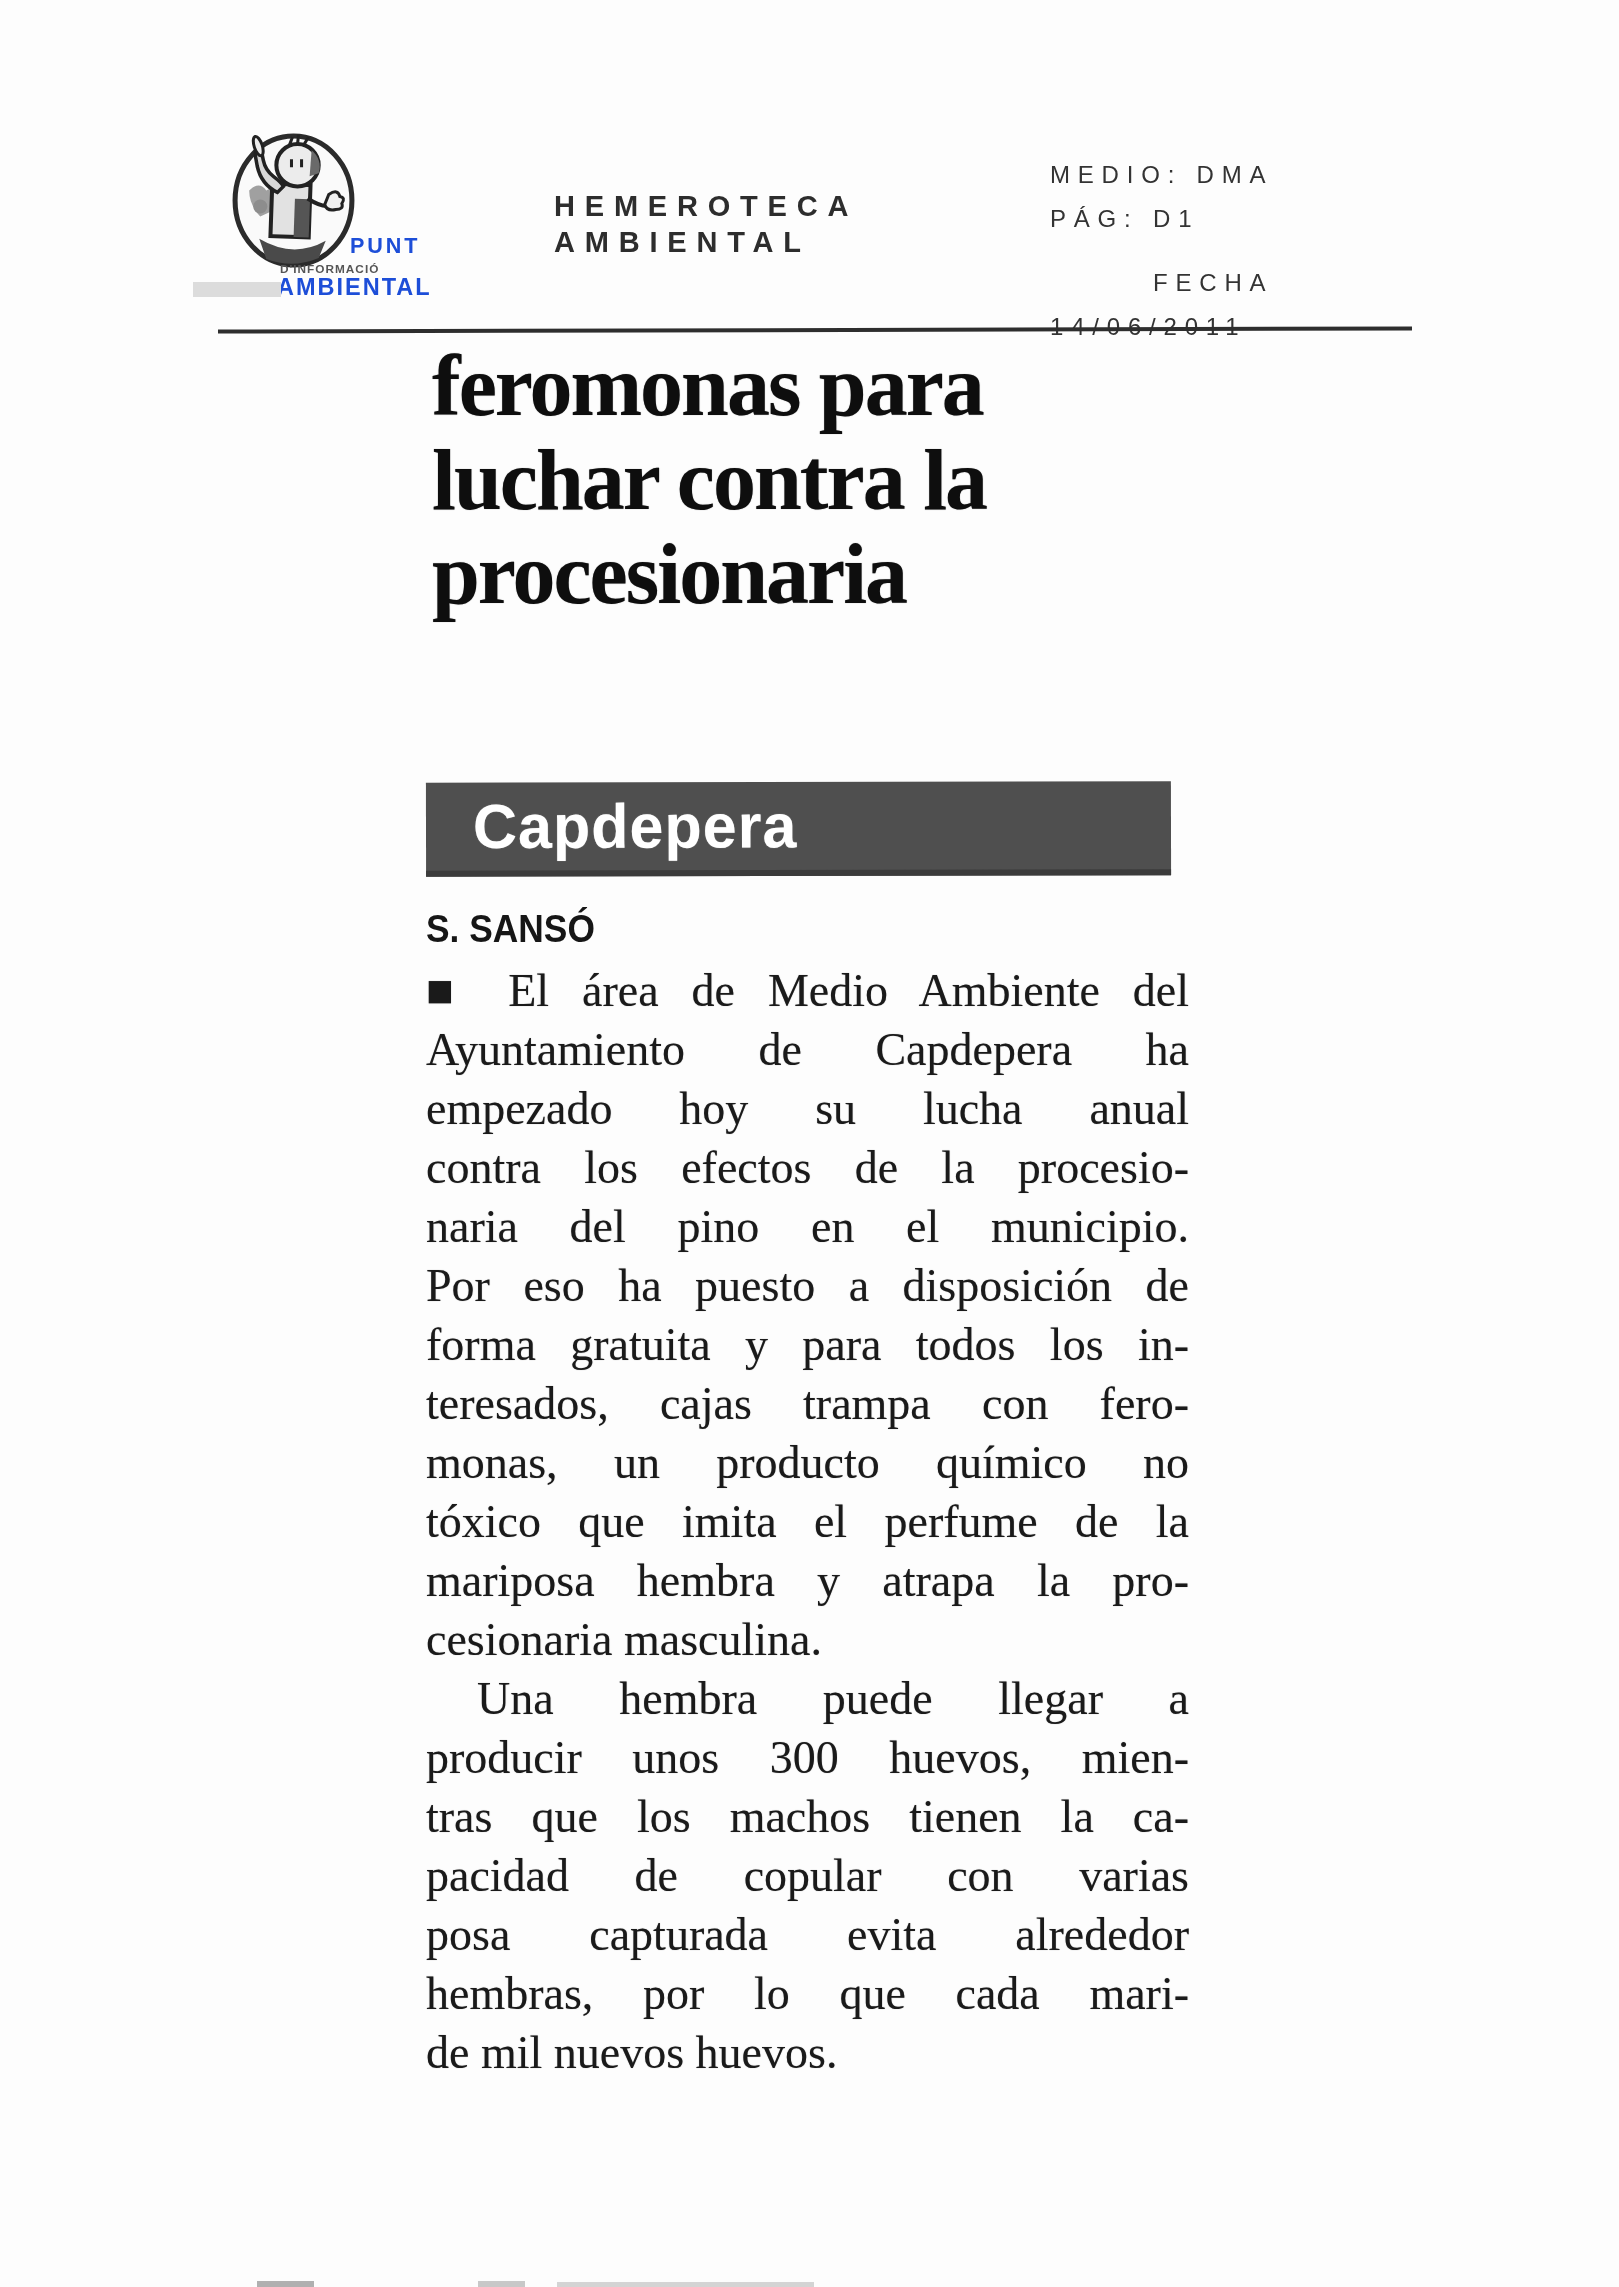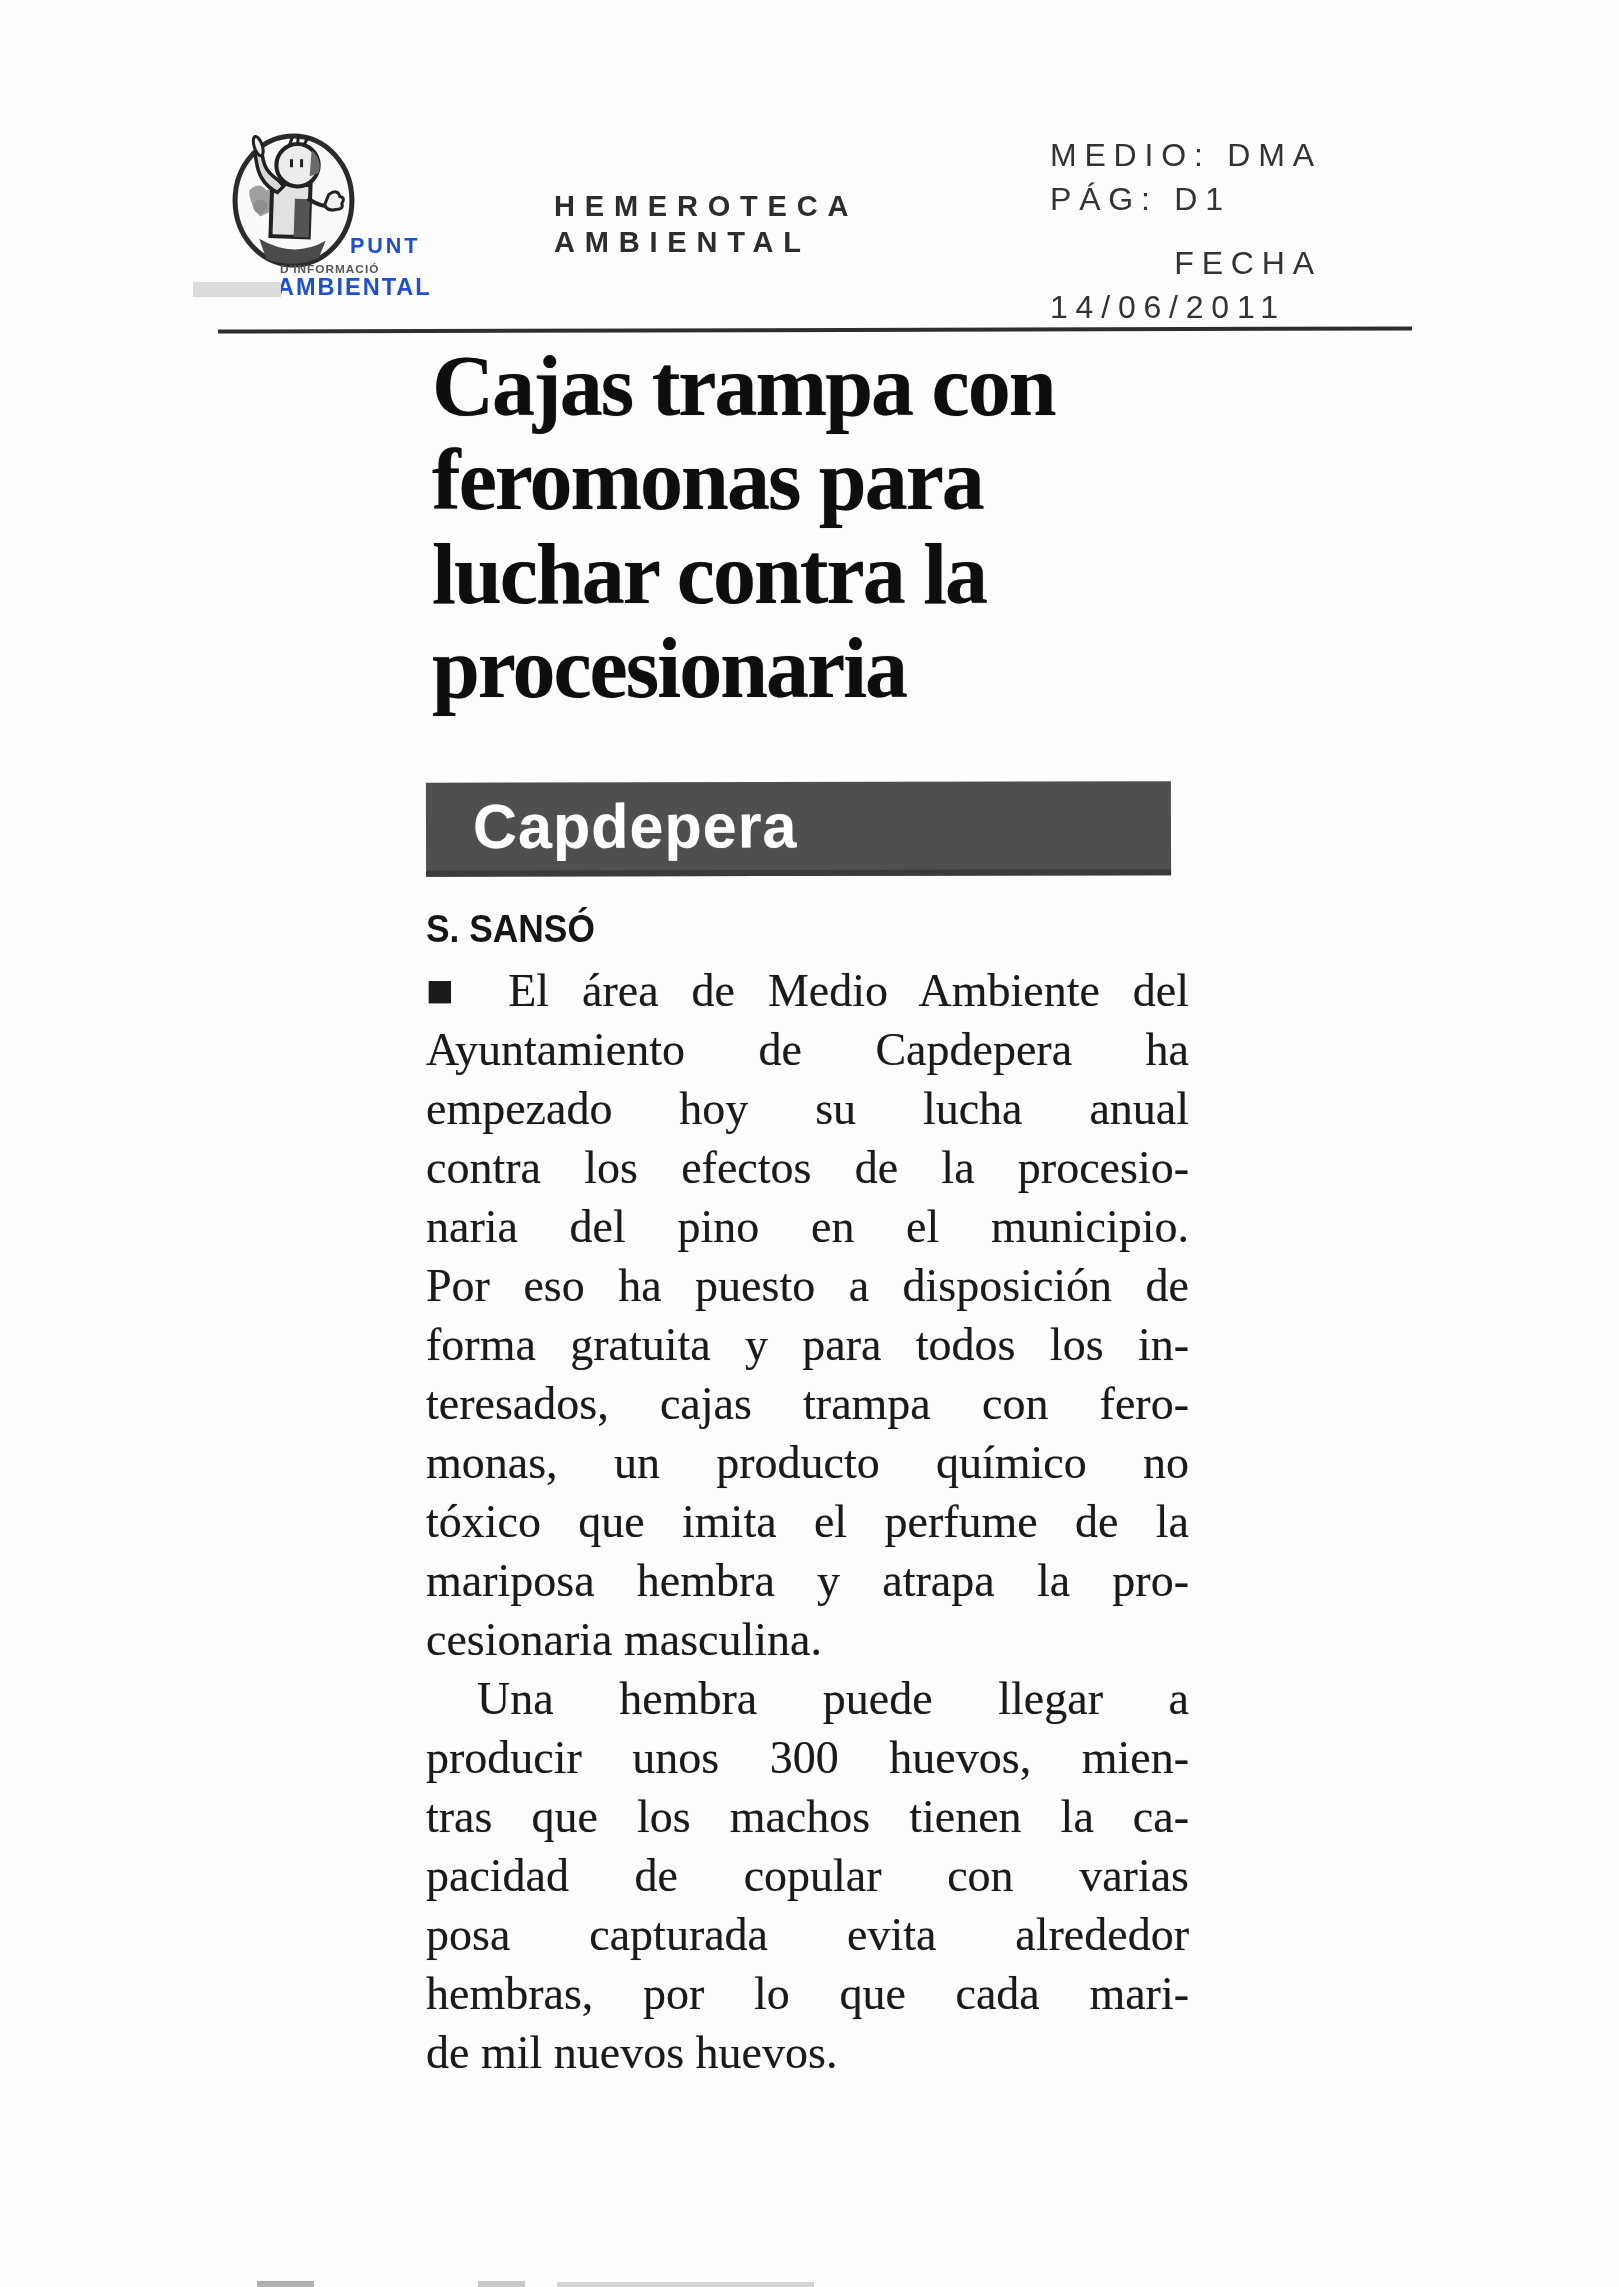--- a/index.html
+++ b/index.html
@@ -21,23 +21,23 @@
   .logo-amb{left:277px;top:274px;font-size:23.5px;letter-spacing:2px;}
   .logo-smudge{position:absolute;left:193px;top:282px;width:88px;height:14.7px;background:#dcdcdc;}
   .hem-title{
     position:absolute;left:554px;top:188px;width:441px;
     text-align:left;
     font-family:Liberation Sans, sans-serif;font-weight:bold;
     font-size:29px;line-height:36px;letter-spacing:9.8px;
     color:#2d2d2d;white-space:nowrap;
   }
   .stamp{
-    position:absolute;left:1050px;top:133px;
+    position:absolute;left:1050px;top:153px;
     font-family:"Liberation Sans", sans-serif;
-    font-size:32px;line-height:44px;letter-spacing:7.8px;
+    font-size:24px;line-height:44px;letter-spacing:7.8px;
     color:#333;white-space:nowrap;
   }
   .stamp .gap{margin-top:20px;text-align:right;}
   .rule{position:absolute;left:218px;top:328px;width:1194px;height:3.9px;background:#2e2e2e;transform:rotate(-0.15deg);}
   
   .headline{
     position:absolute;left:432px;top:339px;width:794px;
     font-weight:bold;font-size:86px;line-height:94px;letter-spacing:-2px;
     color:#0e0e0e;text-shadow:0 0 1px rgba(0,0,0,.45);
     white-space:nowrap;
@@ -118,21 +118,20 @@
       <div>14/06/2011</div>
     </div>
 
     <div class="rule"></div>
   </div>
 
   <div>
 
     <div class="headline">
 
-    <div class="headline-line">Cajas trampa con</div>
         <div class="headline-line">feromonas para</div>
         <div class="headline-line">luchar contra la</div>
         <div class="headline-line">procesionaria</div>
       </div>
 
     <div class="banner" style="background-color: rgb(79, 79, 79);">
       <span class="banner-text" style="color: rgb(255, 255, 255);">Capdepera</span>
     </div>
 
     <div class="byline">S. SANSÓ</div>

